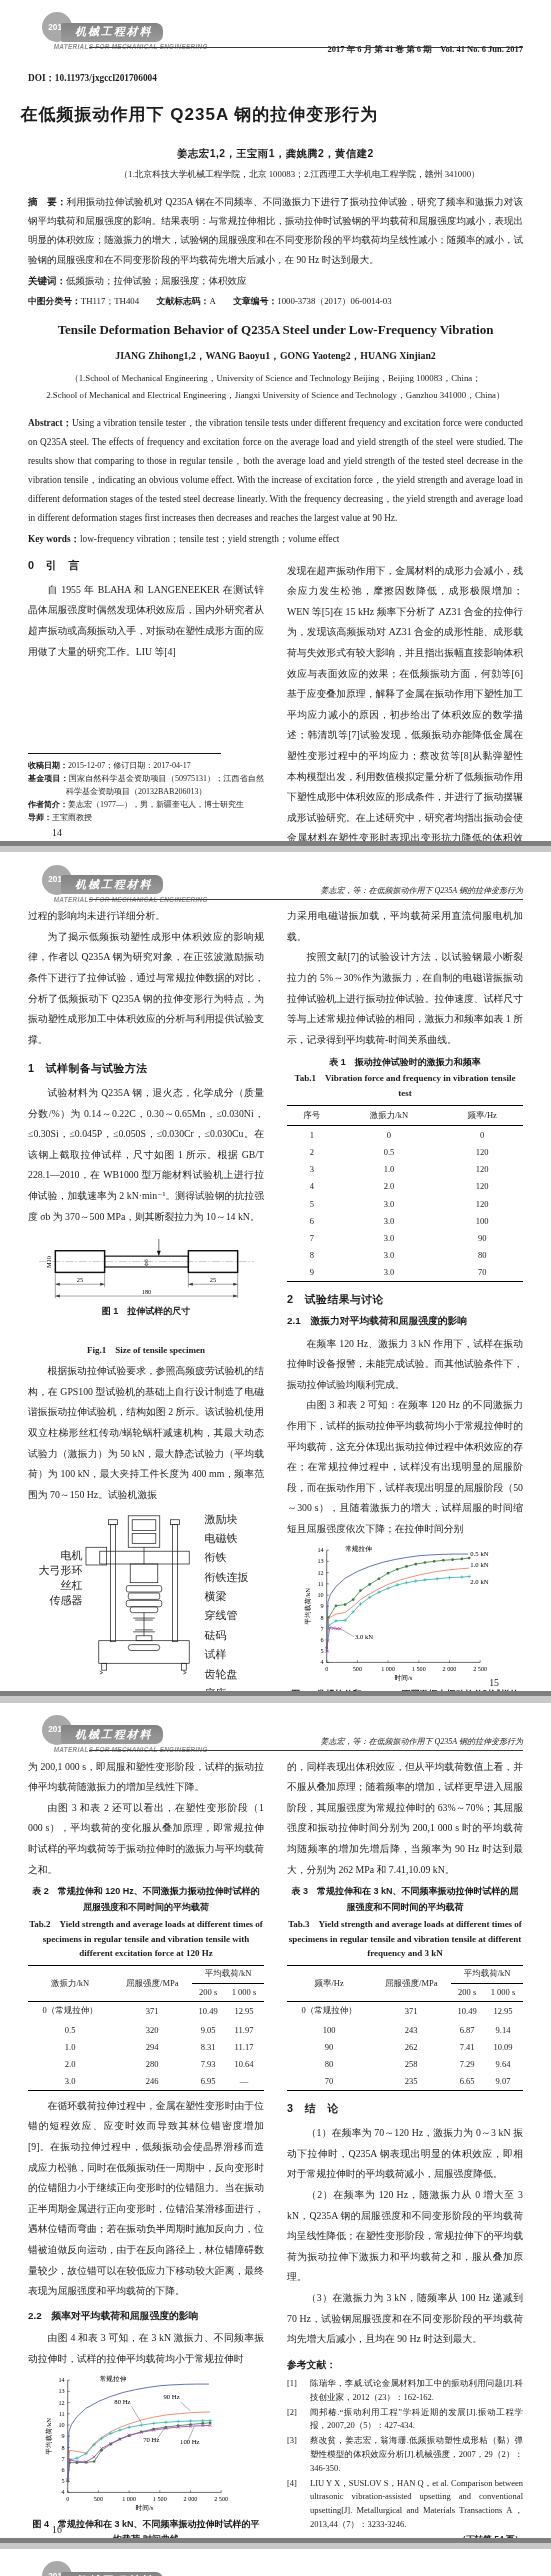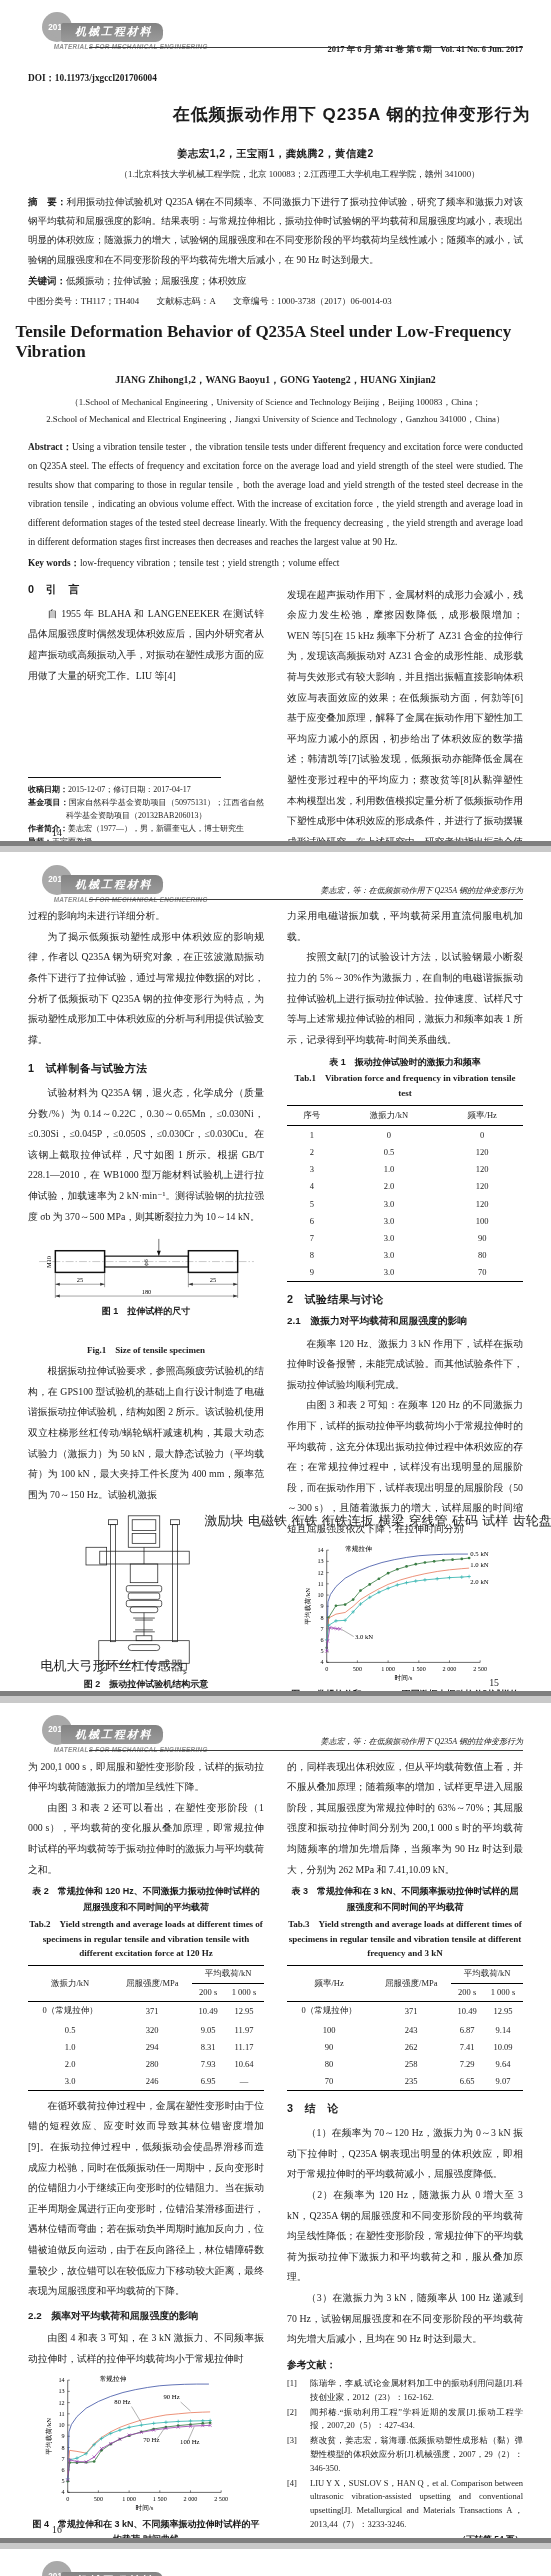--- a/index.html
+++ b/index.html
@@ -25,28 +25,28 @@
   .logo-en{position:absolute;top:31px;left:11.3px;color:#8e8e8e;white-space:nowrap;
     font:italic 700 6.4px "Liberation Sans",sans-serif;letter-spacing:0.3px;}
 
   .pagehead{position:relative;height:54px;margin:0 28px;}
   .pagehead .headrule{position:absolute;left:61px;right:0;top:47px;height:1px;background:#3a3a3a;}
   .issue-line{position:absolute;right:0;top:44px;font-size:8.5px;font-weight:700;}
   .running-head{position:absolute;right:0;top:33px;font-style:italic;font-size:8px;}
 
   
   .doi{margin:17.5px 28px 0;font-size:9.3px;font-weight:700;}
-  .title-cn{margin:18.5px 20.6px 0;text-align:right;font:700 17px "Liberation Sans",sans-serif;letter-spacing:1px;}
+  .title-cn{margin:18.5px 20.6px 0;text-align:left;font:700 17px "Liberation Sans",sans-serif;letter-spacing:1px;}
   .authors-cn{margin:20.6px 0 0;text-align:center;font:700 10.3px "Liberation Sans",sans-serif;letter-spacing:0.5px;}
   .affil-cn{margin:8.2px 0 0;text-align:center;font-size:8.8px;padding-left:48px;}
   .front-block{margin:11.3px 28px 0;font-size:9.5px;line-height:2.02;text-align:justify;}
   .front-block .lbl{font-family:"Liberation Sans",sans-serif;font-weight:700;}
   .clc-line{margin:5.2px 28px 0;font-size:8.8px;display:flex;gap:17.5px;}
-  .clc-line .lbl{font-family:"Liberation Sans",sans-serif;font-weight:400;}
-  .title-en{margin:13.4px 15.5px 0;text-align:left;font-size:17px;font-weight:700;}
+  .clc-line .lbl{font-family:"Liberation Sans",sans-serif;font-weight:700;}
+  .title-en{margin:13.4px 15.5px 0;text-align:center;font-size:13px;font-weight:700;}
   .authors-en{margin:12.4px 0 0;text-align:center;font-size:9.8px;font-weight:700;}
   .affil-en{margin:7.2px 0 0;text-align:center;font-size:8.8px;line-height:1.9;}
   .abstract-en{margin:10.3px 28px 0;font-size:9.3px;line-height:2.05;text-align:justify;}
   .abstract-en .lbl{font-weight:700;}
 
   
   .cols{display:flex;gap:23px;margin:0 28px;}
   .col{width:236px;position:relative;}
   .p{font-size:9.8px;line-height:20.6px;text-align:justify;text-indent:2em;margin:0;}
   .p.noind{text-indent:0;}
@@ -59,21 +59,21 @@
   .footnote .lbl{font-family:"Liberation Sans",sans-serif;font-weight:700;}
   .pageno{position:absolute;bottom:3.1px;font-size:9.8px;}
   .pageno.left{left:52px;}
   .pageno.right{right:52px;}
 
   
   .figure{text-align:center;margin:5.2px 0 3.1px;}
   .figcap-cn{font:700 9px "Liberation Sans",sans-serif;margin-top:2.1px;line-height:1.7;}
   .figcap-en{font-weight:700;font-size:9px;text-align:center;line-height:1.6;margin-bottom:4.1px;margin-top:23px;}
   .fig2wrap{display:flex;justify-content:center;gap:2.1px;margin-top:3.1px;}
-  .fig2labels{display:flex;flex-direction:row;font-size:13px;white-space:nowrap;text-align:right;}
+  .fig2labels{display:flex;flex-direction:column;font-size:11px;white-space:nowrap;text-align:right;}
   .fig2labels.left{align-items:flex-end;width:42px;padding-top:37px;}
   .fig2labels.right{align-items:flex-start;width:47px;padding-top:1px;gap:4.4px;}
 
   
   .tabcap-cn{font:700 9px "Liberation Sans",sans-serif;text-align:center;line-height:1.75;margin:4.1px 0 1px;}
   .tabcap-en{font-weight:700;font-size:9px;text-align:center;line-height:1.65;margin-bottom:4.1px;}
   table.jtable{width:100%;border-collapse:collapse;border-top:1.3px solid #000;border-bottom:1.3px solid #000;
     font-size:8.5px;}
   table.jtable th,table.jtable td{font-weight:400;text-align:center;padding:3.6px 1px;}
   table.jtable thead tr.hrow th{border-bottom:0.8px solid #000;}

